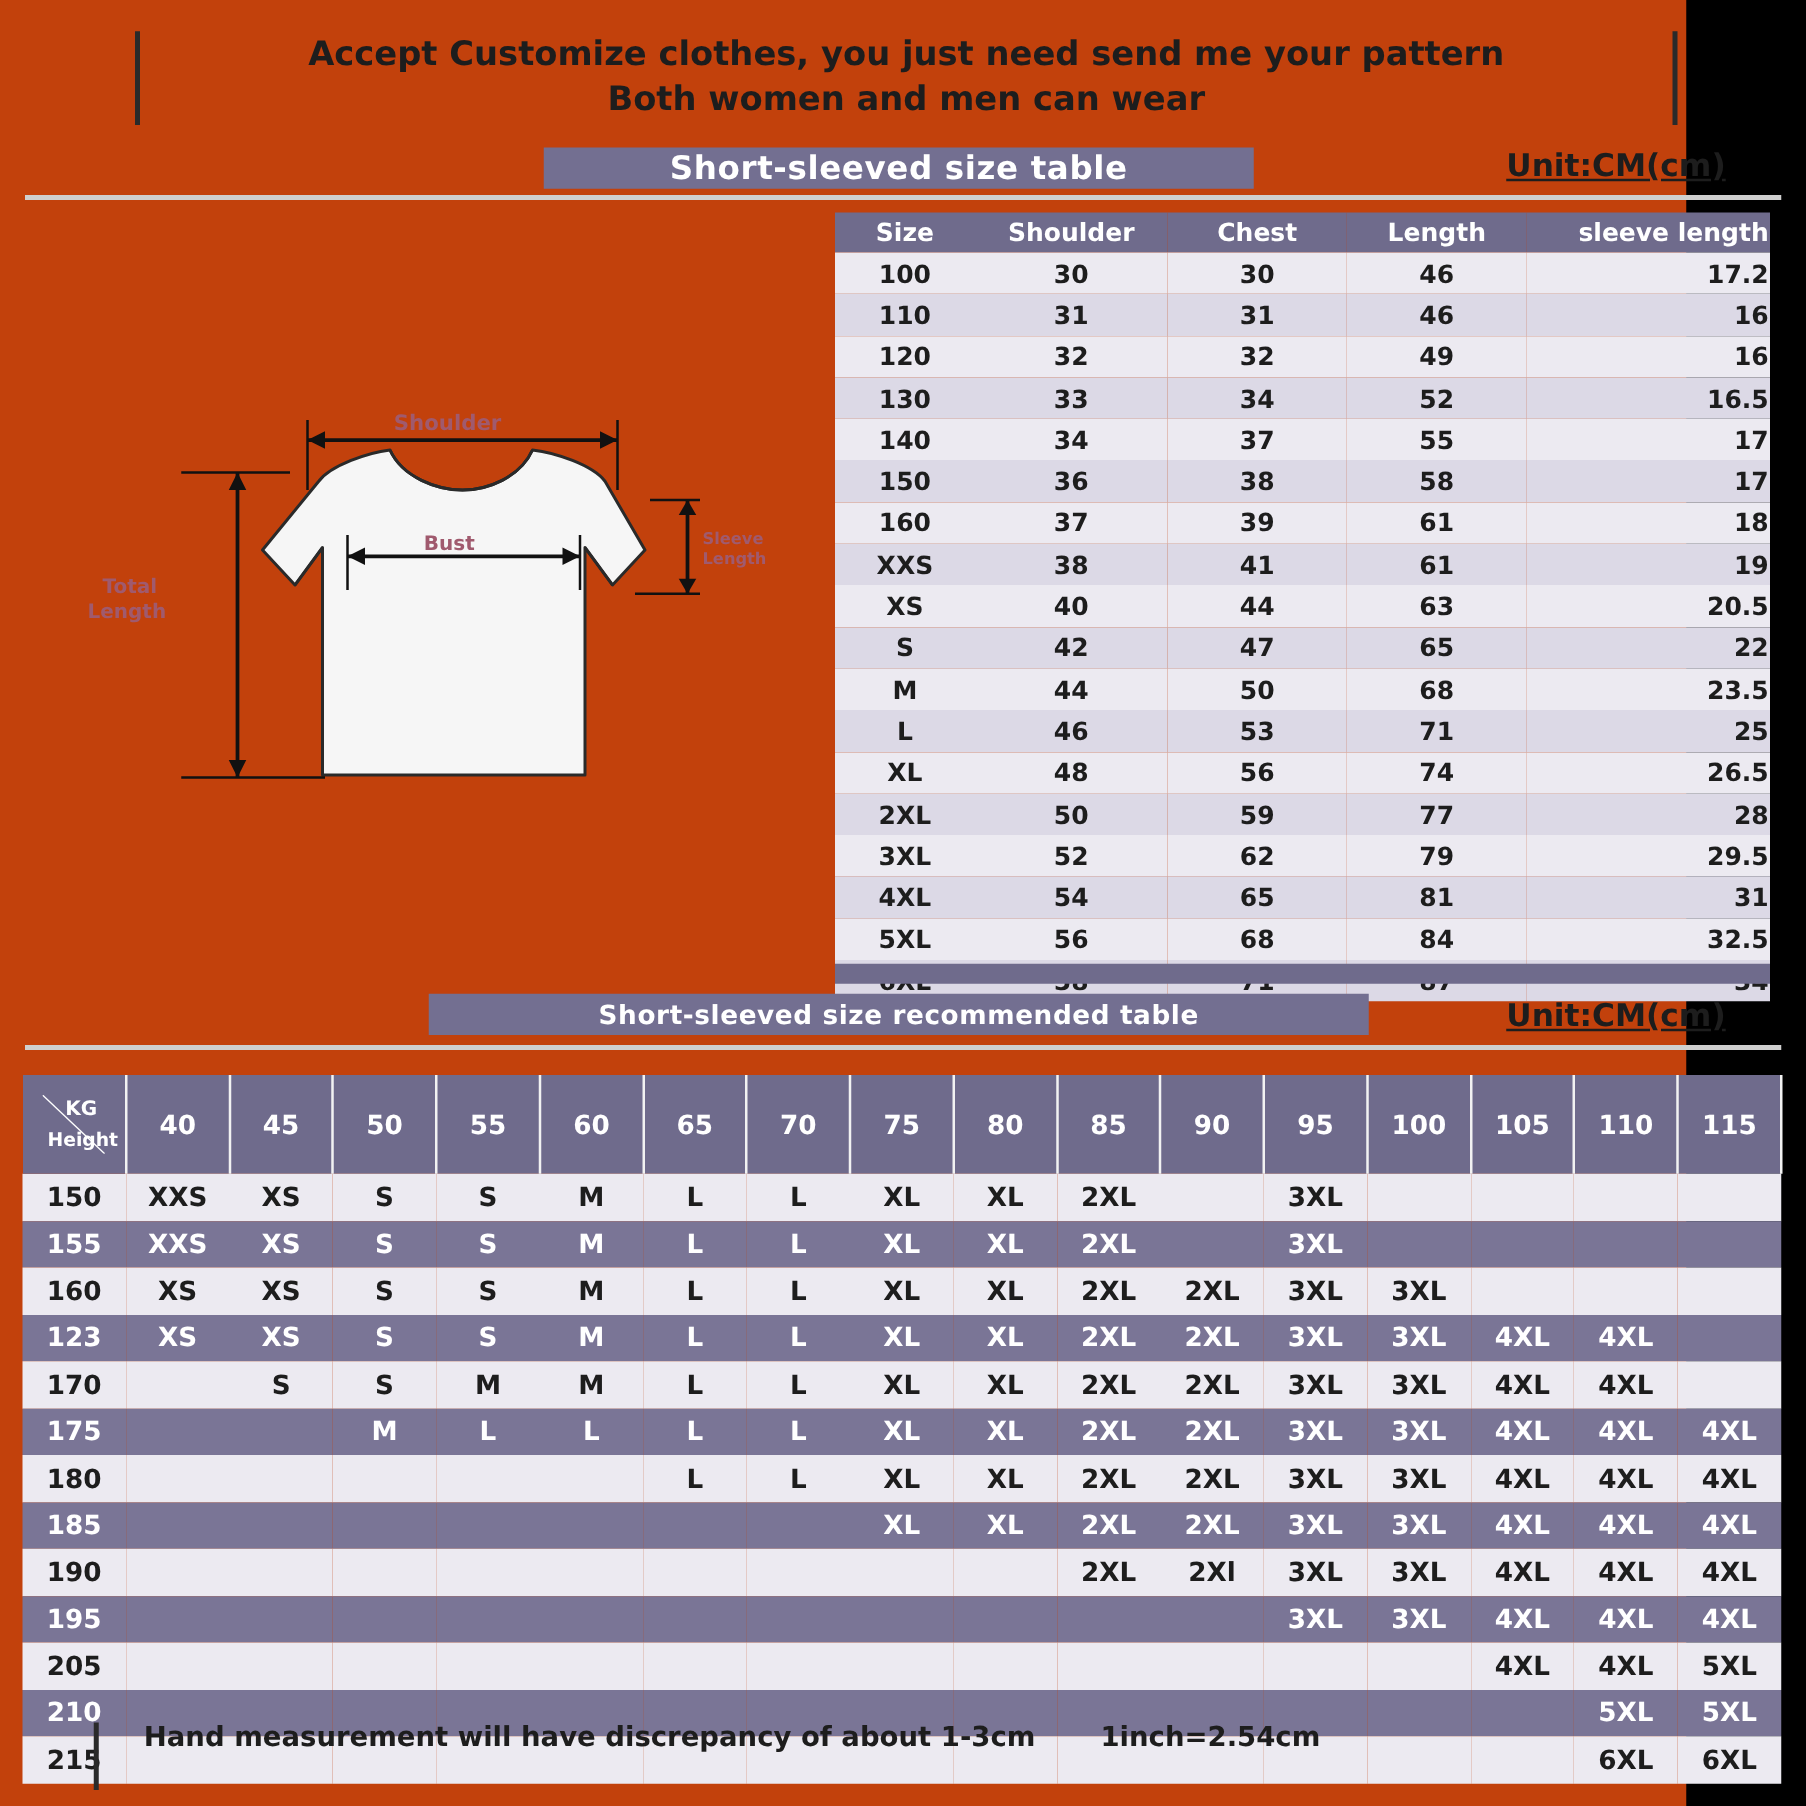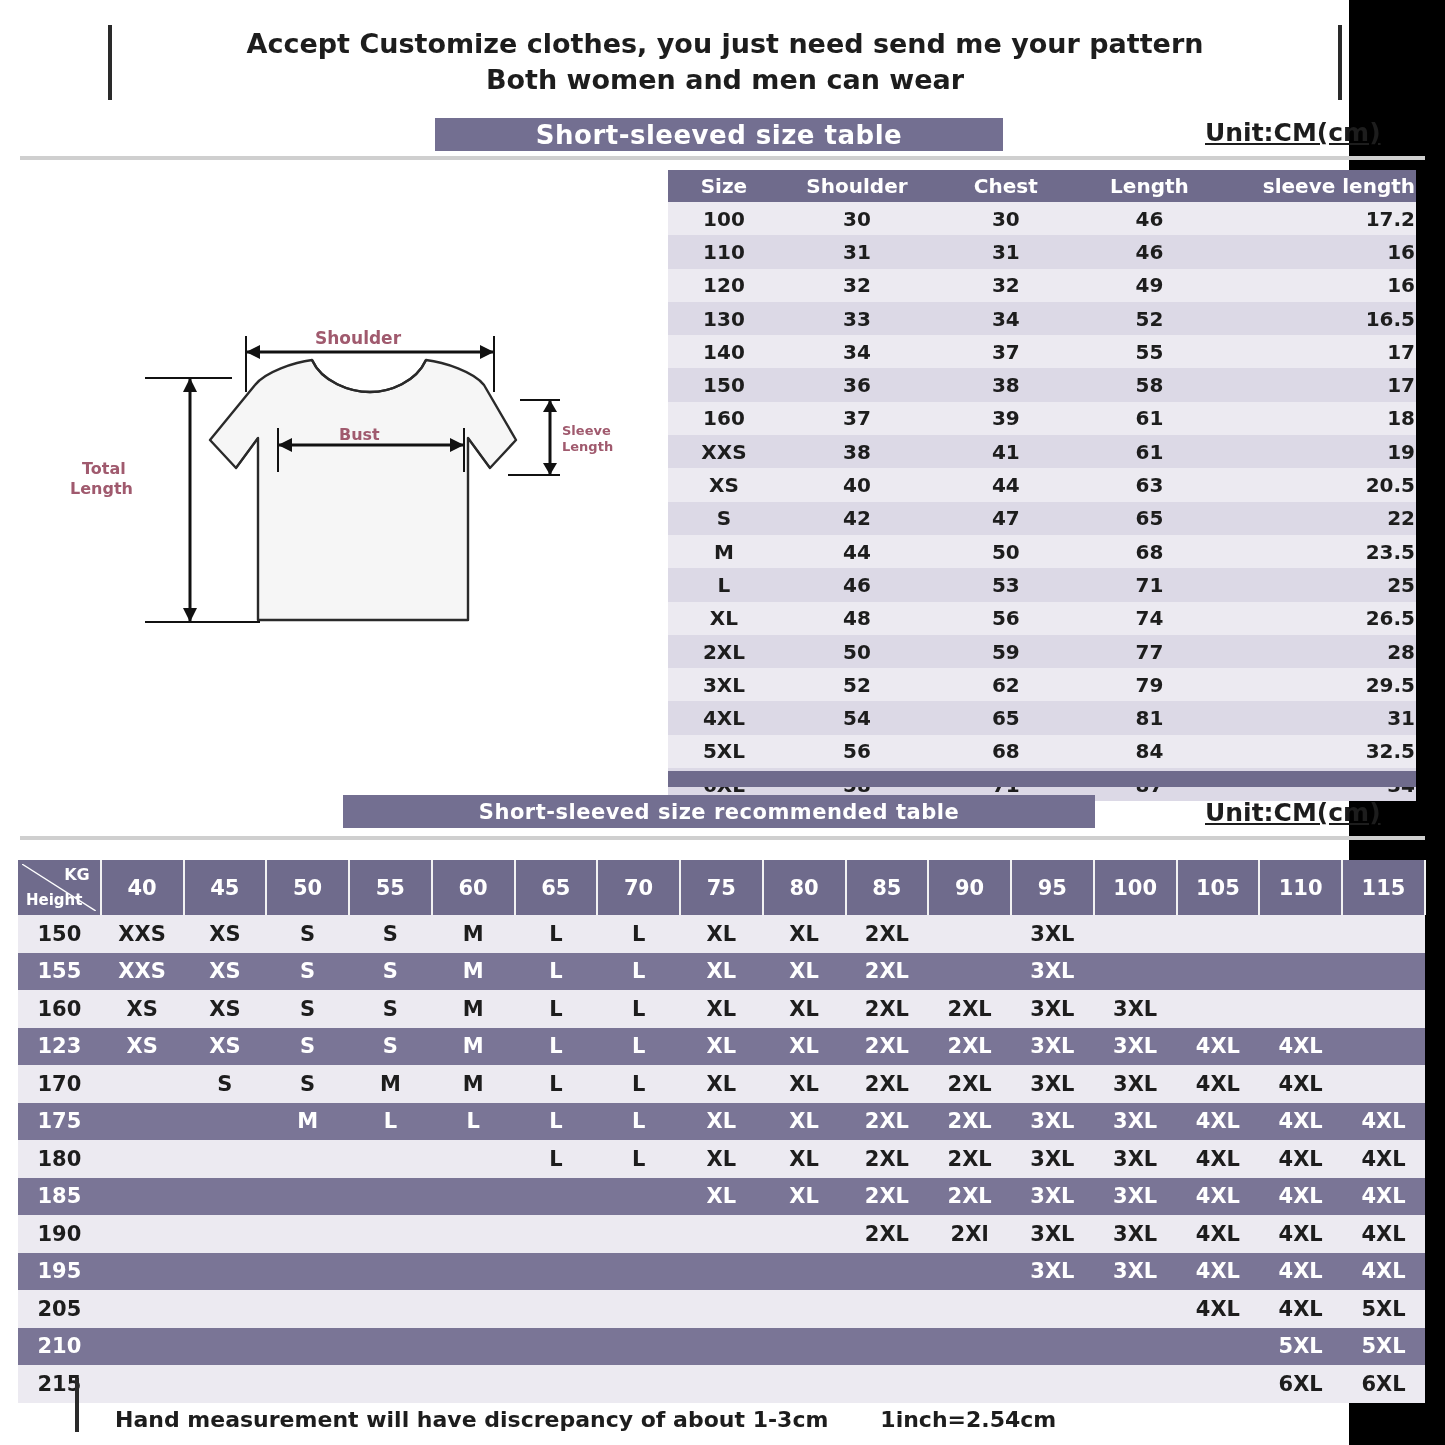--- a/index.html
+++ b/index.html
@@ -10,21 +10,21 @@
   body {
     width: 1445px;
     height: 1445px;
     font-family: "DejaVu Sans", sans-serif;
     overflow: hidden;
   }
   #page {
     position: relative;
     width: 1349px;
     height: 1445px;
-    background: #ffffff;
+    background: #c2410c;
     box-sizing: border-box;
   }
 
   
   .header-box {
     position: absolute;
     left: 108px;
     top: 25px;
     width: 1234px;
     height: 75px;
@@ -160,21 +160,21 @@
   #rec-table thead th {
     background: #6f6b8c;
     color: #fff;
     height: 47px;
     font-size: 21px;
     border-right: 2px solid #f2f2f2;
   }
   #rec-table thead th.corner {
     background: #6f6b8c;
     position: relative;
-    padding: 4px;
+    padding: 16px;
   }
   .corner-inner {
     position: relative;
     width: 100%;
     height: 47px;
   }
   .corner-inner .kg {
     position: absolute;
     right: 6px;
     top: 1px;
@@ -202,21 +202,21 @@
   
   #footer-box {
     position: absolute;
     left: 75px;
     top: 1378px;
     width: 1300px;
     height: 54px;
     border-left: 4px solid #2a2a2a;
     box-sizing: border-box;
     display: flex;
-    align-items: flex-end;
+    align-items: flex-start;
   }
   #footer-box .f1 {
     font-weight: bold;
     font-size: 22px;
     color: #1d1d1d;
     margin-left: 36px;
     white-space: nowrap;
   }
   #footer-box .f2 {
     font-weight: bold;

